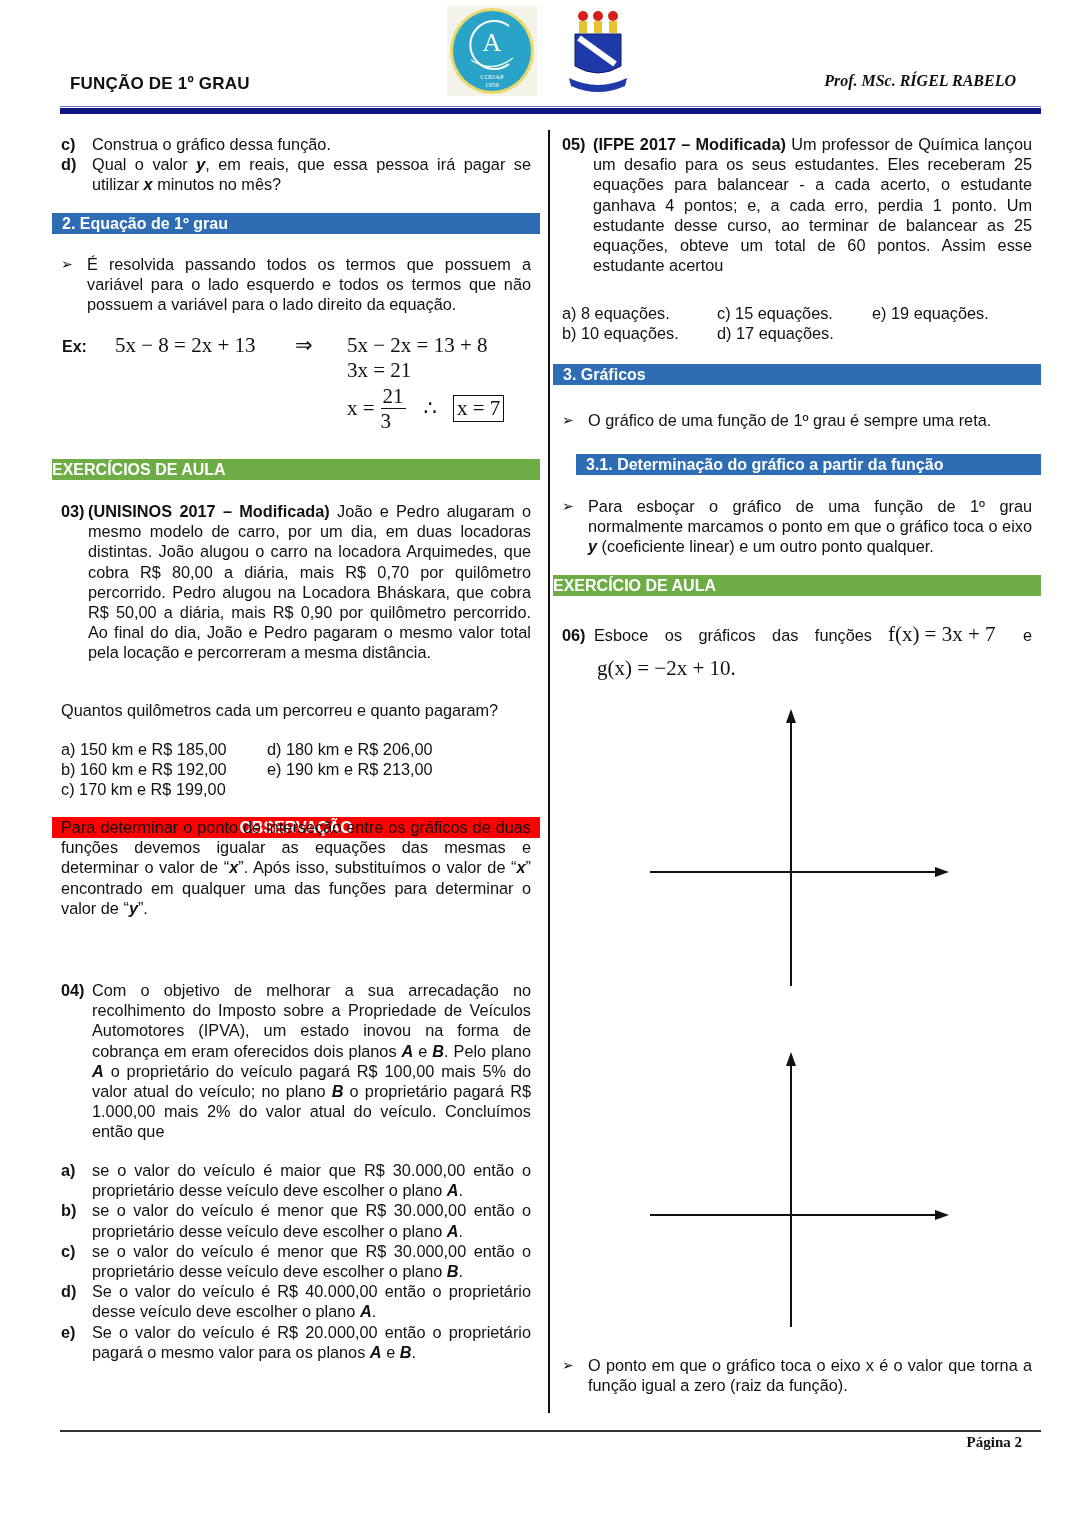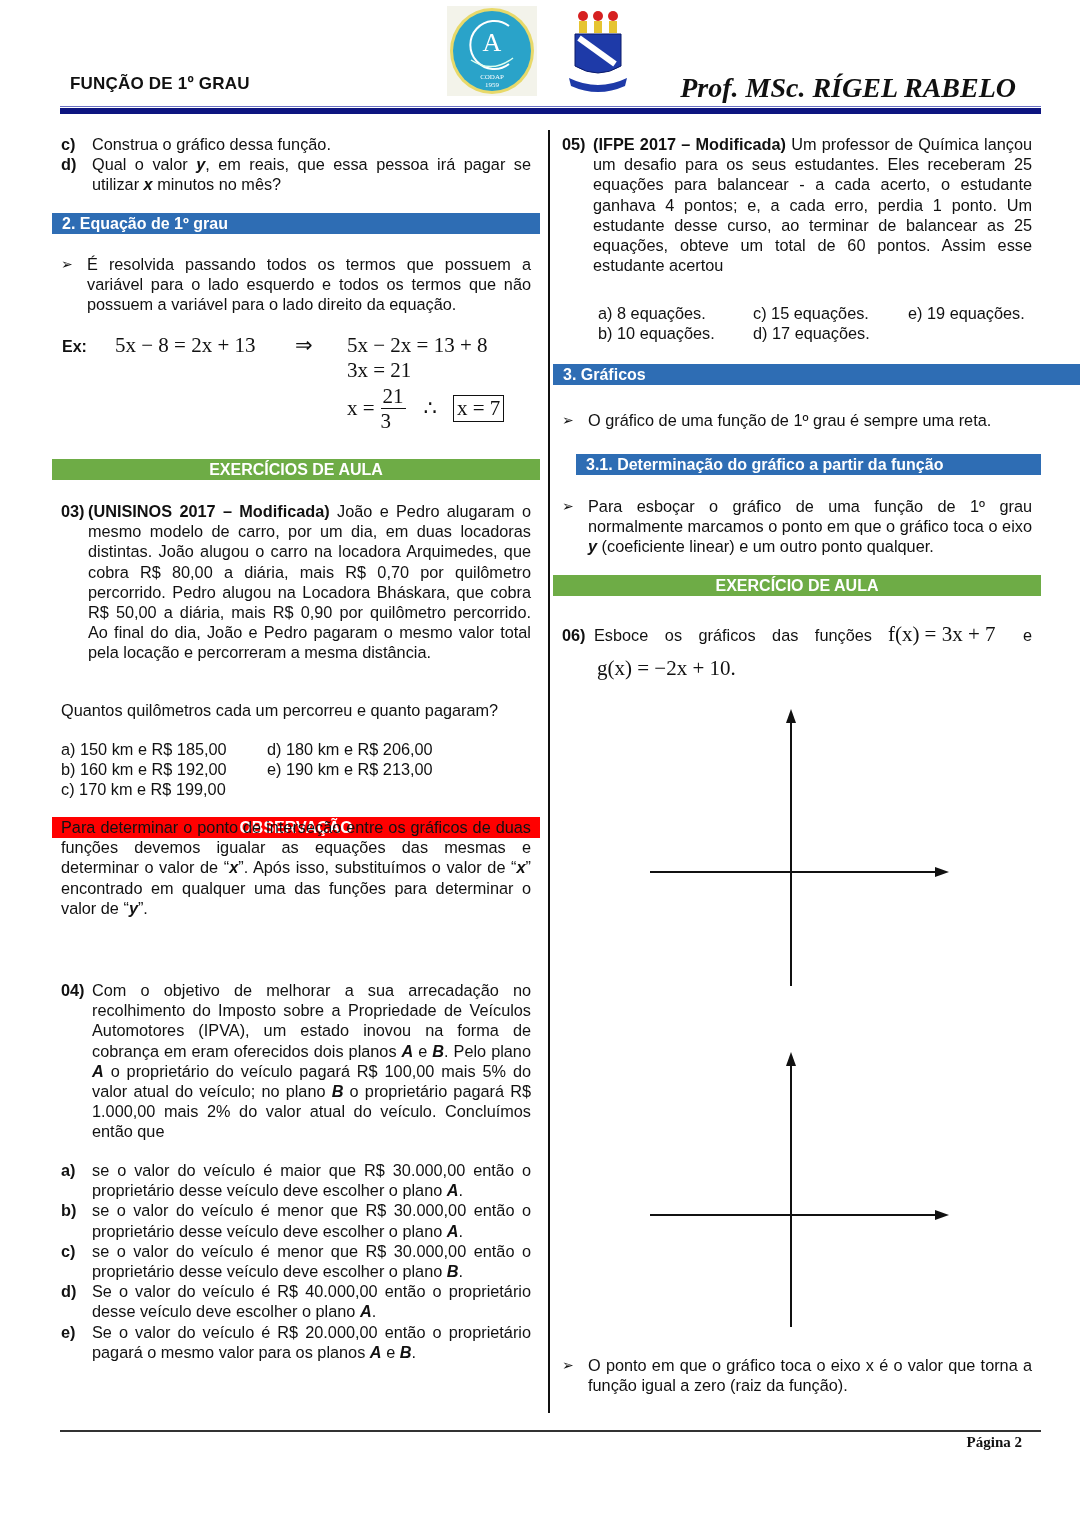--- a/index.html
+++ b/index.html
@@ -1,31 +1,31 @@
 <!DOCTYPE html>
 <html><head>
 <meta charset="utf-8">
 <style>
   html, body { margin:0; padding:0; background:#ffffff; }
   body { width:1080px; height:1527px; position:relative; overflow:hidden;
          font-family:"Liberation Sans", sans-serif; color:#111; }
   .abs { position:absolute; }
   
   .hdr-left { left:70px; top:74px; font-size:17px; font-weight:bold; letter-spacing:0.2px; }
-  .hdr-right { right:64px; top:72px; font-family:"Liberation Serif", serif; font-style:italic; font-weight:bold; font-size:28px; }
+  .hdr-right { right:64px; top:72px; font-family:"Liberation Serif", serif; font-style:italic; font-weight:bold; font-size:16px; }
   .logo1 { left:447px; top:6px; width:90px; height:90px; background:#f3f3ea; }
   .logo2 { left:565px; top:8px; width:66px; height:88px; }
   .rule-thick { left:60px; top:108px; width:981px; height:6px; background:#0d1580; }
   .rule-thin { left:60px; top:106px; width:981px; height:1px; background:#6b72c4; }
   .col-divider { left:548px; top:130px; width:2px; height:1283px; background:#111; }
 
   .txt { font-size:16.3px; line-height:20.2px; text-align:justify; }
   .bar { height:21px; color:#fff; font-weight:bold; font-size:16px; line-height:21px; }
   .bar-blue { background:#2e6db4; padding-left:10px; box-sizing:border-box; }
-  .bar-green { background:#6eac46; text-align:center; }
+  .bar-green { background:#6eac46; text-align:left; }
   .bar-red { background:#ff0000; text-align:center; }
 
   .item { display:flex; }
   .item .lbl { width:31px; flex:none; font-weight:bold; }
   .item .body { flex:1; text-align:justify; }
   .bullet { display:flex; }
   .bullet .mk { width:26px; flex:none; font-size:14px; }
   .bullet .body { flex:1; text-align:justify; }
 
   .math { font-family:"Liberation Serif", serif; font-size:21px; }
@@ -162,29 +162,29 @@
     <span class="body"><span>Se o valor do veículo é R$ 20.000,00 então o proprietário pagará o mesmo valor para os planos </span><b><i>A</i></b><span> e </span><b><i>B</i></b><span>.</span></span>
   </div>
 </div>
 
 <div class="abs txt" style="left:562px; top:134px; width:470px;">
   <div class="item">
     <span class="lbl">05)</span>
     <span class="body"><b>(IFPE 2017 – Modificada)</b><span> Um professor de Química lançou um desafio para os seus estudantes. Eles receberam 25 equações para balancear - a cada acerto, o estudante ganhava 4 pontos; e, a cada erro, perdia 1 ponto. Um estudante desse curso, ao terminar de balancear as 25 equações, obteve um total de 60 pontos. Assim esse estudante acertou</span></span>
   </div>
 </div>
-<div class="abs opts" style="left:562px; top:303px; grid-template-columns:155px 155px 160px;margin-left:36px;">
+<div class="abs opts" style="left:562px; top:303px; grid-template-columns:155px 155px 160px;">
   <span>a) 8 equações.</span>
   <span>c) 15 equações.</span>
   <span>e) 19 equações.</span>
   <span>b) 10 equações.</span>
   <span>d) 17 equações.</span>
 </div>
 
-<div class="abs bar bar-blue" style="left:553px; top:364px; width:528px;">3. Gráficos</div>
+<div class="abs bar bar-blue" style="left:553px; top:364px; width:488px;">3. Gráficos</div>
 
 <div class="abs txt" style="left:562px; top:410px; width:470px;">
   <div class="bullet">
     <span class="mk">➢</span>
     <span class="body" style="text-align:left;">O gráfico de uma função de 1º grau é sempre uma reta.</span>
   </div>
 </div>
 
 <div class="abs bar bar-blue" style="left:576px; top:454px; width:465px;">3.1. Determinação do gráfico a partir da função</div>
 

